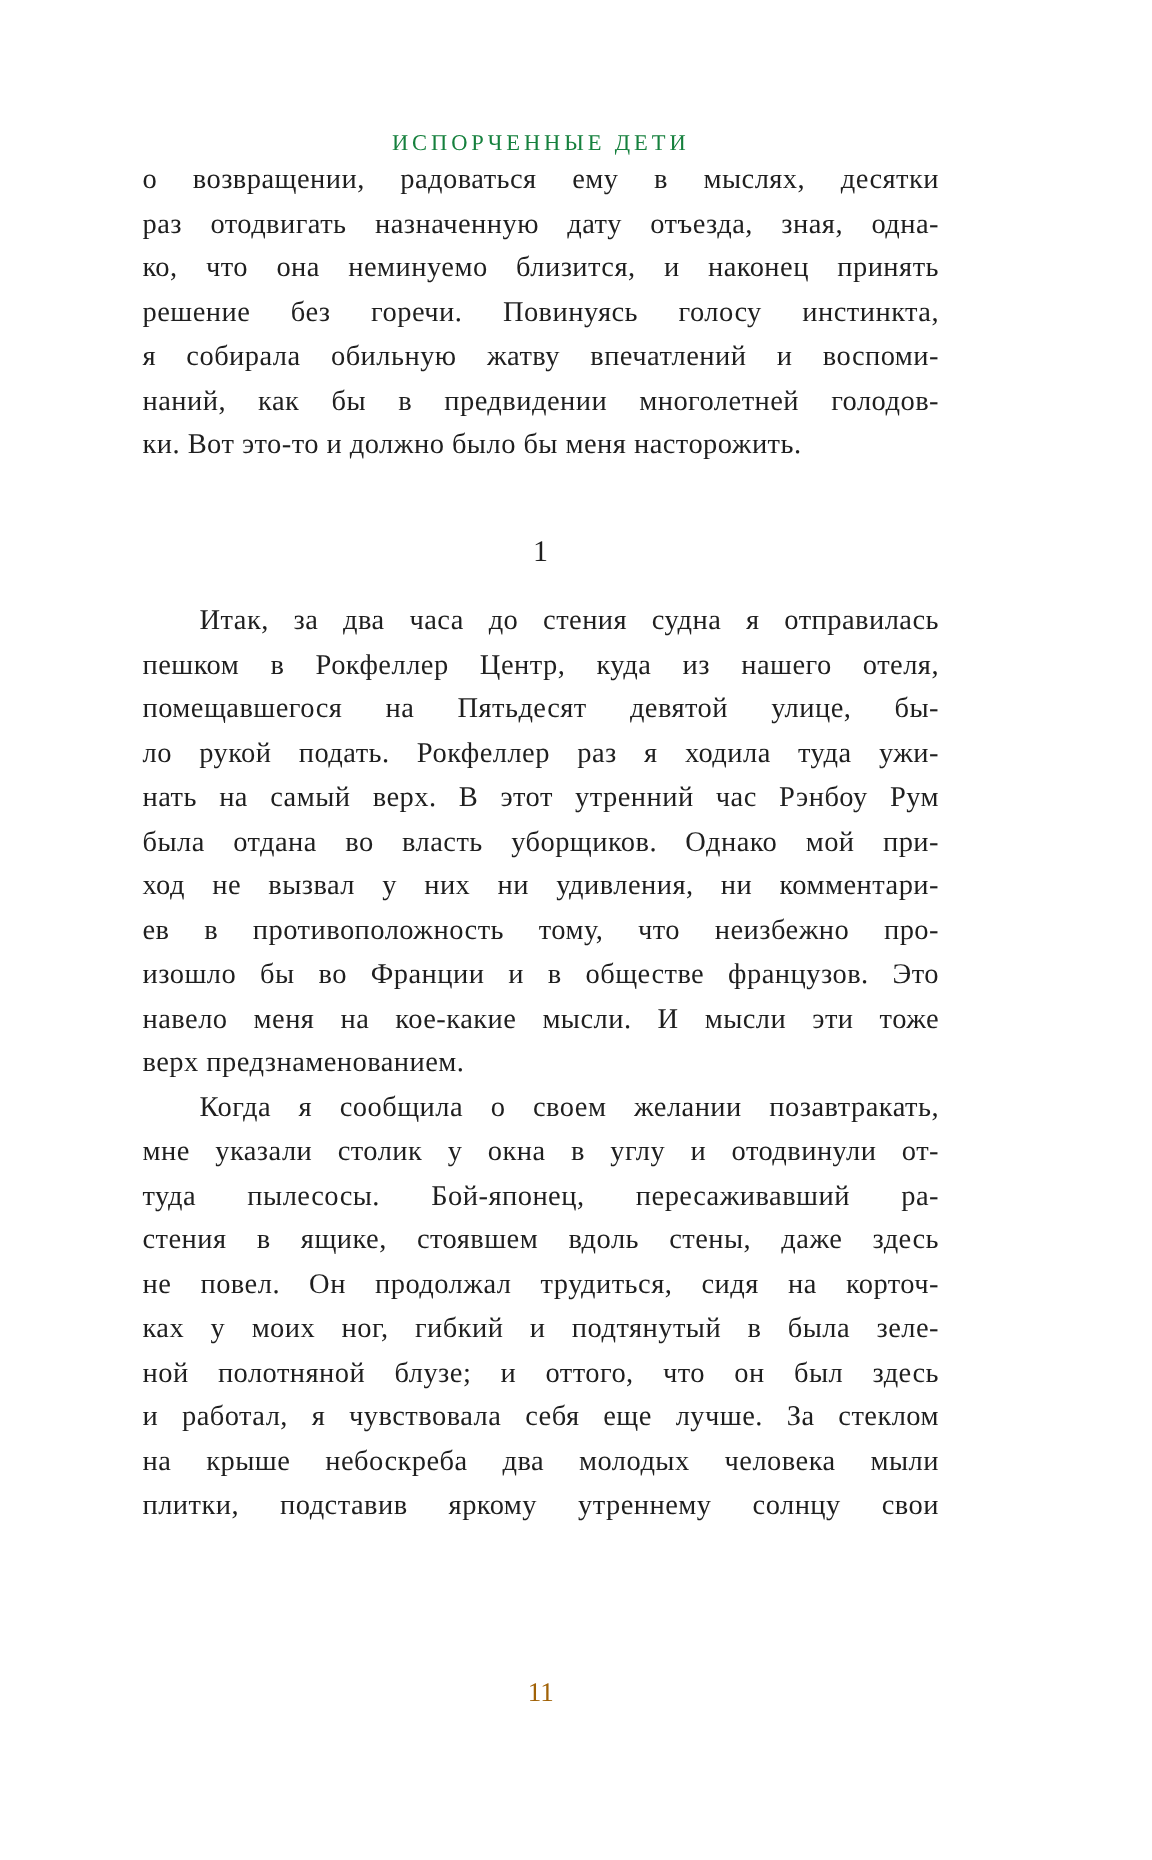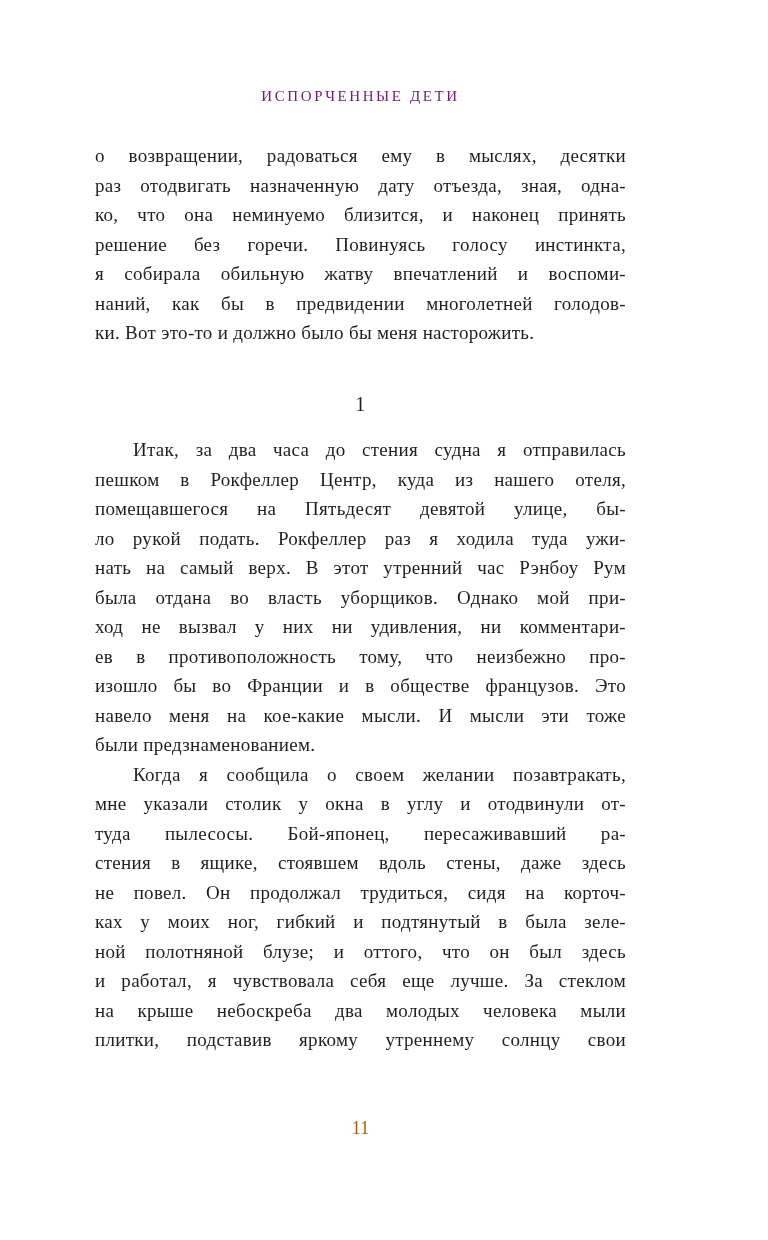--- a/index.html
+++ b/index.html
@@ -25,24 +25,23 @@
     position: absolute;
     left: 95px;
     top: 0;
     width: 531px;
   }
   .running-head {
     margin-top: 88px;
     text-align: center;
     font-size: 15px;
     letter-spacing: 2.6px;
-    color: #701a75;
+    color: #15803d;
   }
   .body-text {
-    margin-top: 36px;
     font-size: 19px;
     line-height: 29.5px;
     letter-spacing: 0.3px;
     color: #1f1f1f;
   }
   .paragraph { margin: 0; }
   .line {
     text-align: justify;
     text-align-last: justify;
     -moz-text-align-last: justify;
@@ -93,21 +92,21 @@
           <div class="line indent">Итак, за два часа до стения судна я отправилась</div>
           <div class="line">пешком в Рокфеллер Центр, куда из нашего отеля,</div>
           <div class="line">помещавшегося на Пятьдесят девятой улице, бы-</div>
           <div class="line">ло рукой подать. Рокфеллер раз я ходила туда ужи-</div>
           <div class="line">нать на самый верх. В этот утренний час Рэнбоу Рум</div>
           <div class="line">была отдана во власть уборщиков. Однако мой при-</div>
           <div class="line">ход не вызвал у них ни удивления, ни комментари-</div>
           <div class="line">ев в противоположность тому, что неизбежно про-</div>
           <div class="line">изошло бы во Франции и в обществе французов. Это</div>
           <div class="line">навело меня на кое-какие мысли. И мысли эти тоже</div>
-          <div class="line last">были предзнаменованием.</div>
+          <div class="line last">верх предзнаменованием.</div>
         </div>
         <div class="paragraph">
           <div class="line indent">Когда я сообщила о своем желании позавтракать,</div>
           <div class="line">мне указали столик у окна в углу и отодвинули от-</div>
           <div class="line">туда пылесосы. Бой-японец, пересаживавший ра-</div>
           <div class="line">стения в ящике, стоявшем вдоль стены, даже здесь</div>
           <div class="line">не повел. Он продолжал трудиться, сидя на корточ-</div>
           <div class="line">ках у моих ног, гибкий и подтянутый в была зеле-</div>
           <div class="line">ной полотняной блузе; и оттого, что он был здесь</div>
           <div class="line">и работал, я чувствовала себя еще лучше. За стеклом</div>

